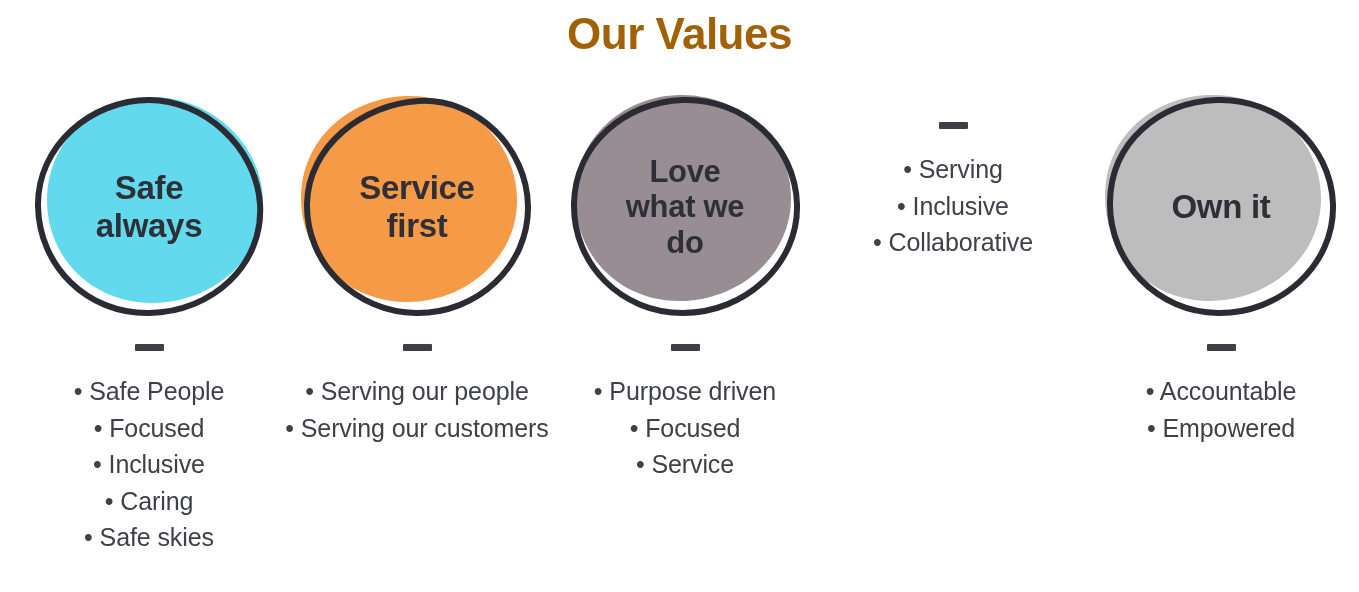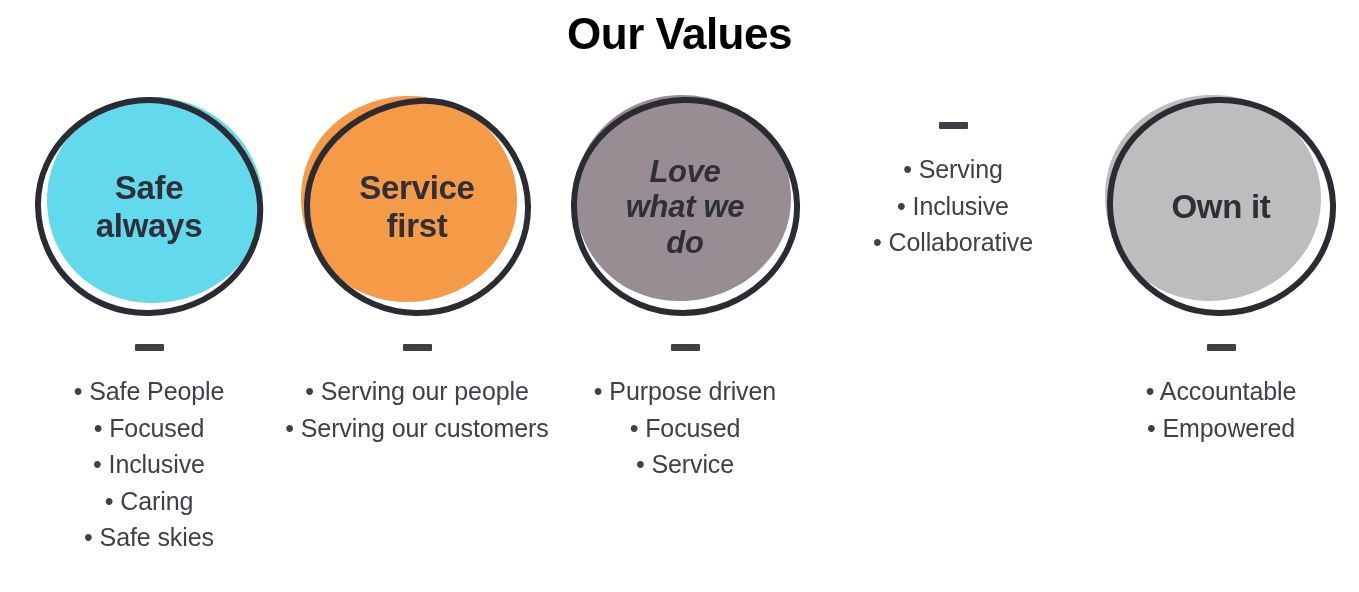--- a/index.html
+++ b/index.html
@@ -19,21 +19,21 @@
   
   .page-title {
     position: absolute;
     top: 8px;
     left: 0;
     width: 1359px;
     text-align: center;
     font-size: 44px;
     font-weight: bold;
     letter-spacing: -0.5px;
-    color: #000000;
+    color: #a16207;
     line-height: 1.2;
   }
 
   
   .values-row {
     position: absolute;
     top: 96px;
     left: 0;
     width: 1359px;
     height: 496px;
@@ -79,21 +79,21 @@
     text-align: center;
     font-size: 33px;
     font-weight: bold;
     line-height: 1.14;
     letter-spacing: -0.3px;
     color: #2f2f38;
     white-space: pre-line;
     padding: 0 18px;
     box-sizing: border-box;
   }
-  .circle-label.small { font-size: 31px; font-style: italic; }
+  .circle-label.small { font-size: 31px; }
 
   
   .dash {
     width: 29px;
     height: 7px;
     background: #3f3f46;
     border-radius: 1px;
     margin-top: 26px;
   }
 

